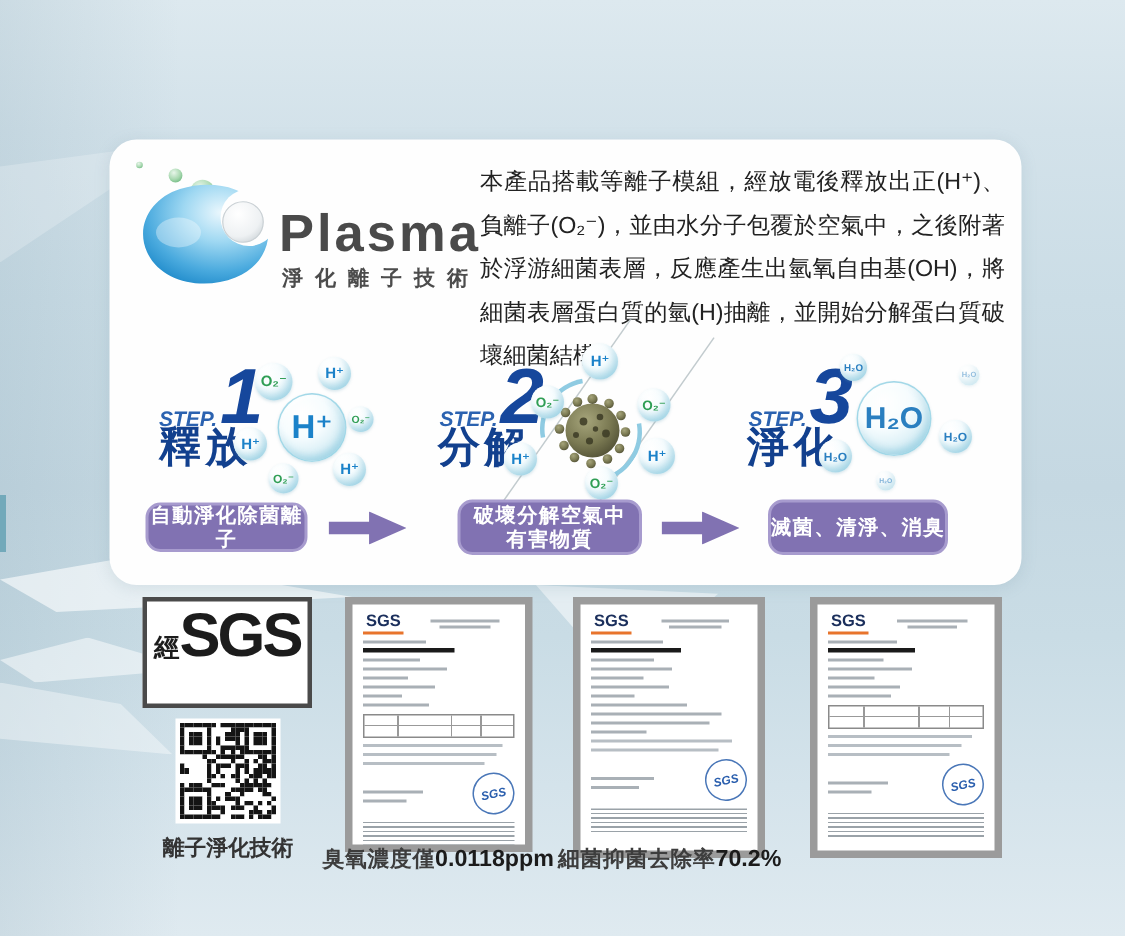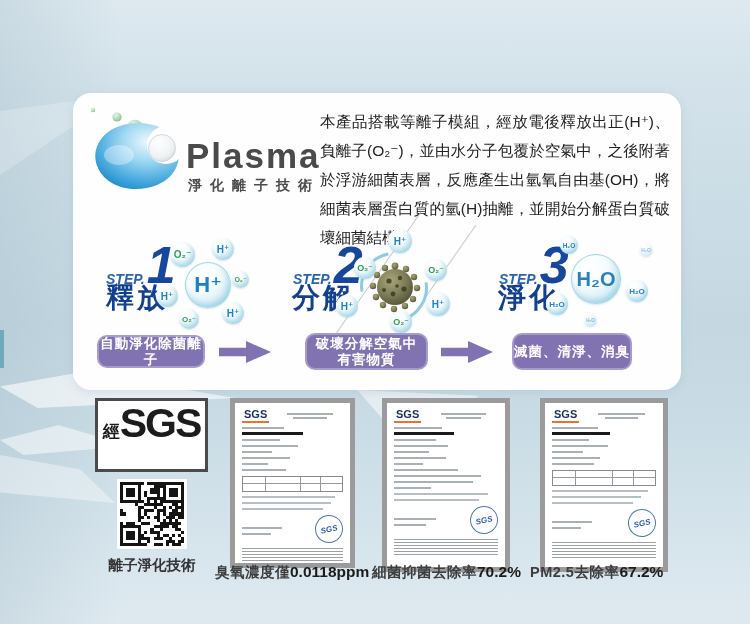--- a/index.html
+++ b/index.html
@@ -790,17 +790,14 @@
       <div class="fine"></div>
     </div>
   </div>
 
   <div class="cert-cap" style="left:215px;width:155px;">
     <span class="lab">臭氧濃度僅</span><span class="val">0.0118ppm</span>
   </div>
   <div class="cert-cap" style="left:372px;width:150px;">
     <span class="lab">細菌抑菌去除率</span><span class="val">70.2%</span>
   </div>
-  <div class="cert-cap" style="left:530px;width:150px;">
-    <span class="lab">PM2.5去除率</span><span class="val">67.2%</span>
-  </div>
 
 </div>
 
 </body></html>

